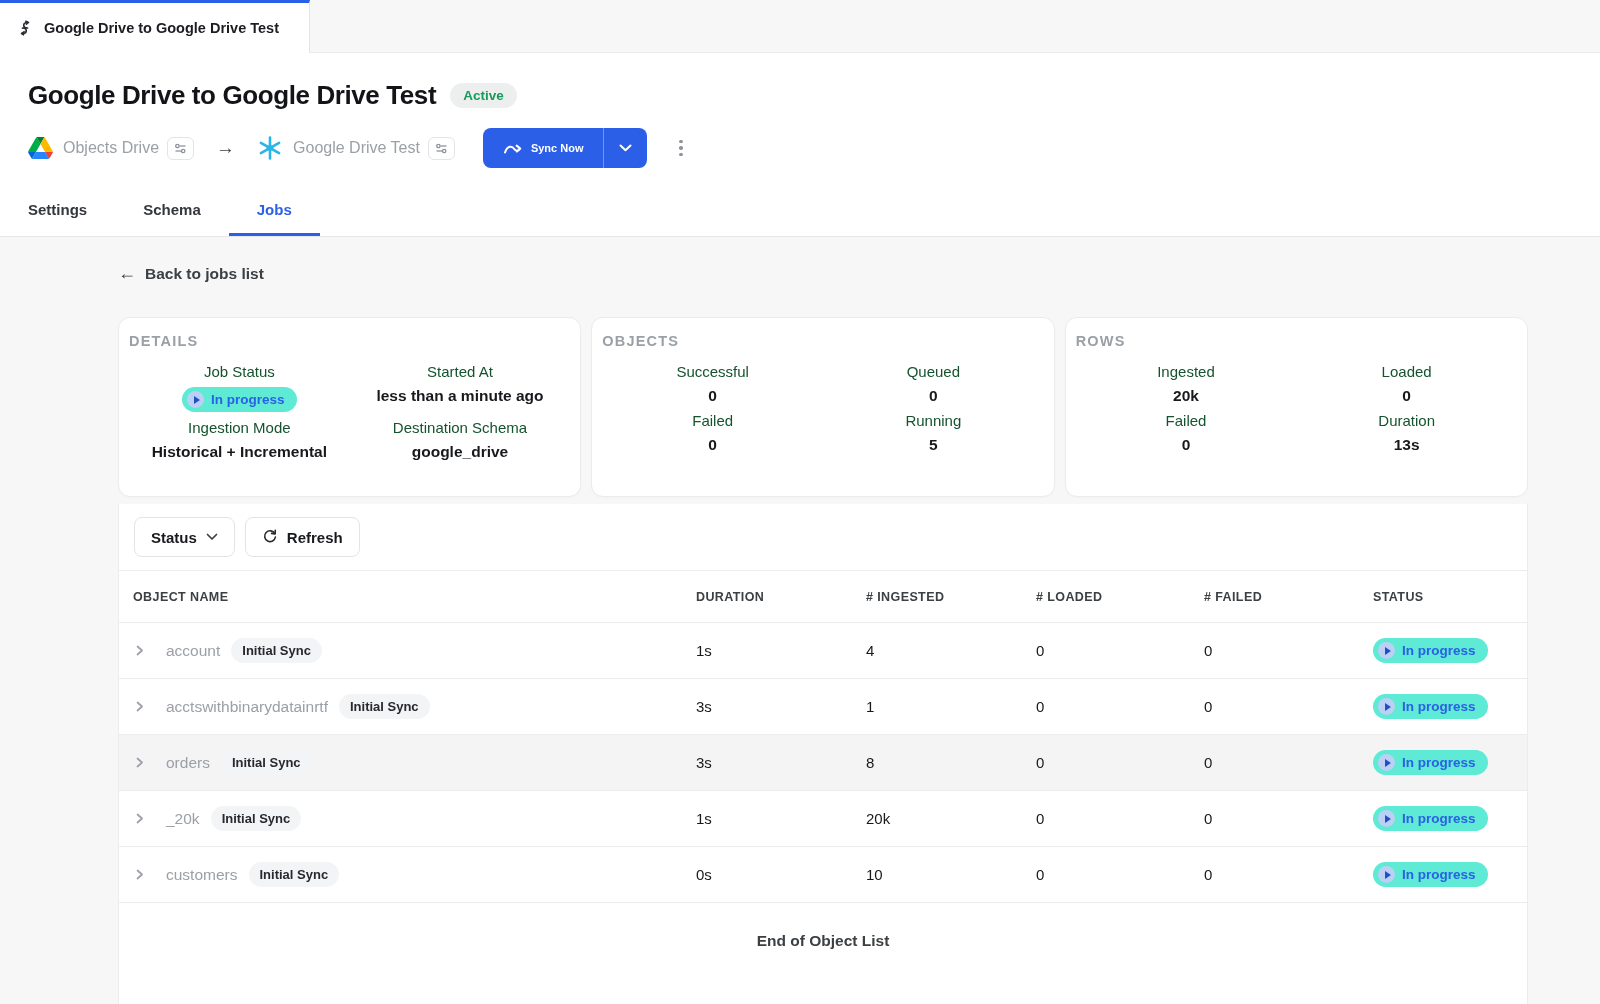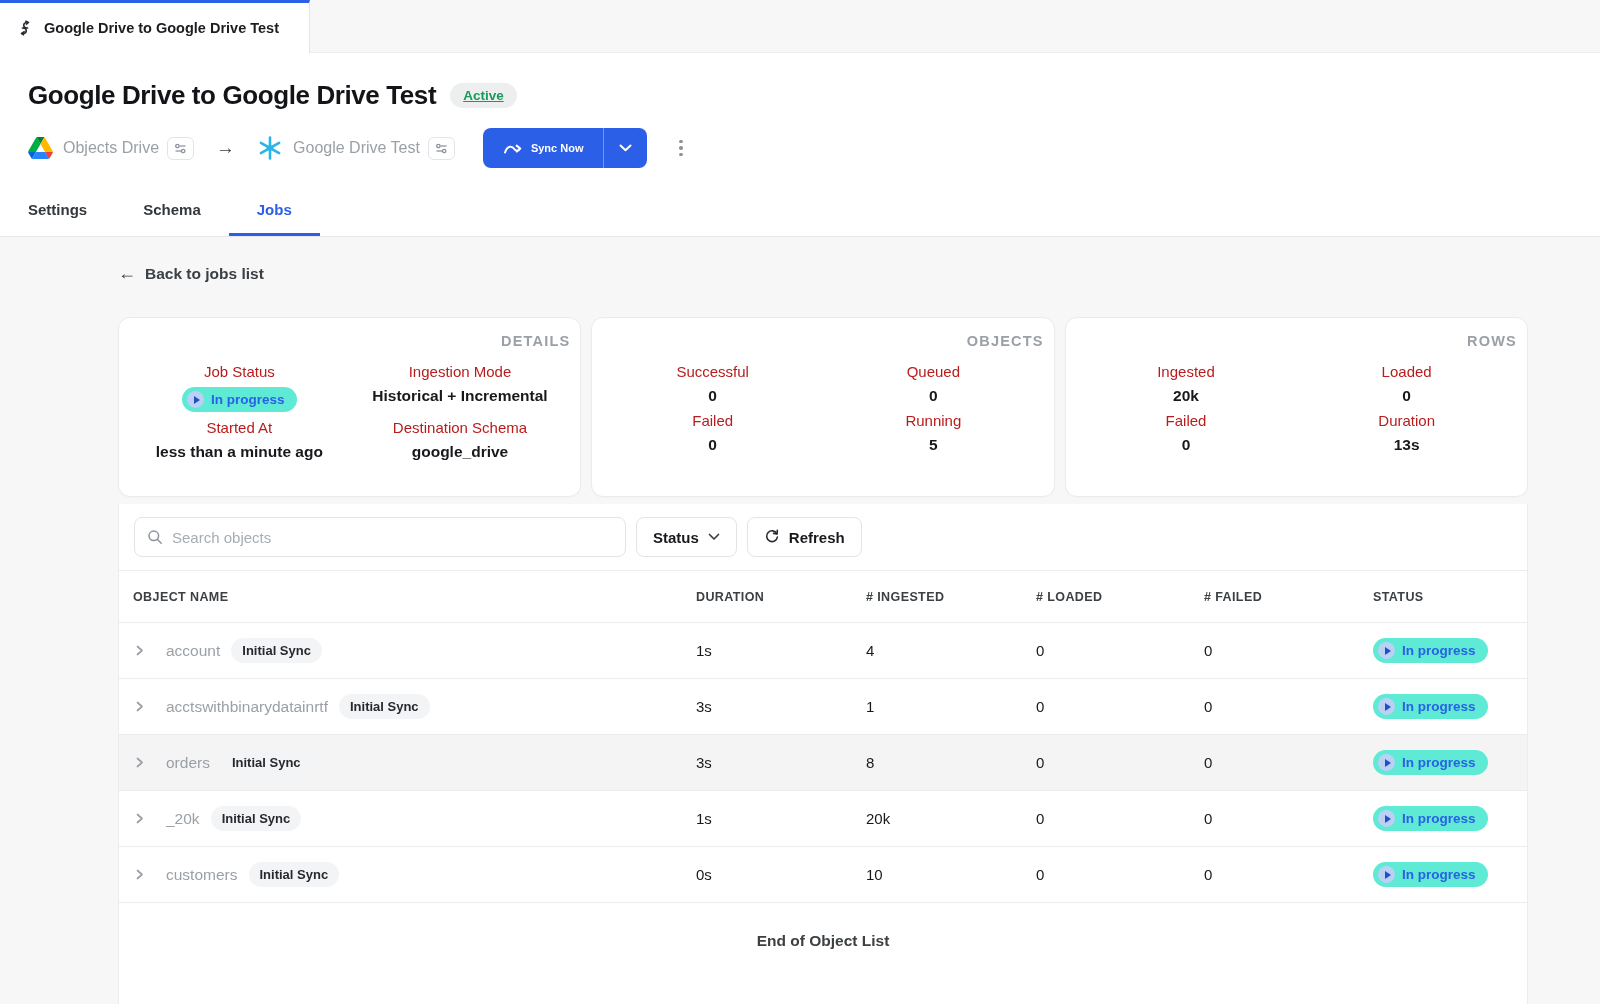--- a/index.html
+++ b/index.html
@@ -12,21 +12,21 @@
     border-right:1px solid #e4e4e6; display:flex; align-items:center; gap:11px;
     padding-left:17px; }
   .browser-tab .tab-label { font-size:14.5px; font-weight:700; color:#1b1d21; }
   .tabstrip-filler { flex:1; border-bottom:1px solid #ececee; }
 
   
   .page-header { background:#fff; padding:27px 0 0 28px; height:132px; }
   .title-row { display:flex; align-items:center; gap:14px; }
   .page-title { font-size:26px; font-weight:800; letter-spacing:-0.4px; color:#121417; }
   .active-badge { background:#edefef; color:#189a5a; font-size:13.5px; font-weight:700;
-    padding:5px 13px; border-radius:15px;text-decoration:underline; }
+    padding:5px 13px; border-radius:15px; }
   .connector-row { display:flex; align-items:center; margin-top:17px; height:40px; }
   .conn-name { color:#9aa0a6; font-size:16px; margin:0 8px 0 10px; }
   .mini-btn { width:27px; height:23px; border:1px solid #e2e4e8; border-radius:6px;
     background:#fff; display:inline-flex; align-items:center; justify-content:center; }
   .flow-arrow { color:#3c4043; font-size:19px; margin:0 22px; }
   .sync-split { display:flex; margin-left:28px; height:40px; border-radius:8px;
     overflow:hidden; background:#2c5fe8; }
   .sync-main { display:flex; align-items:center; gap:9px; padding:0 20px; border:none;
     background:transparent; color:#fff; font-size:11px; font-weight:700; cursor:pointer;
     font-family:inherit; }
@@ -43,25 +43,25 @@
 
   
   .content { background:#f7f7f8; height:767px; display:flex; flex-direction:column; }
   .back-row { margin:26px 0 0 118px; display:flex; align-items:center; gap:9px;
     color:#3c4043; font-size:15.5px; font-weight:600; cursor:pointer; width:max-content; }
   .back-row .arr { font-size:18px; font-weight:400; }
 
   .cards-row { display:flex; gap:10px; margin:33px 72px 0 118px; }
   .card { flex:1; background:#fff; border:1px solid #ebebed; border-radius:12px;
     height:180px; padding:15px 10px; box-shadow:0 1px 2px rgba(0,0,0,.02); }
-  .card-title { text-align:right; color:#9aa0a6; font-size:14.5px; font-weight:600;
+  .card-title { text-align:left; color:#9aa0a6; font-size:14.5px; font-weight:600;
     letter-spacing:1.2px; margin-bottom:14px; }
   .card-grid { display:grid; grid-template-columns:1fr 1fr; row-gap:7px; }
   .card-cell { text-align:center; }
-  .card-label { color:#b91c1c; font-size:15px; margin-bottom:7px; }
+  .card-label { color:#14532d; font-size:15px; margin-bottom:7px; }
   .card-value { color:#17191c; font-size:15.5px; font-weight:700; }
 
   .progress-pill { display:inline-flex; align-items:center; gap:7px; background:#5eead4;
     border-radius:15px; padding:4px 12px 4px 5px; color:#2c5fe8; font-size:13.5px; font-weight:700; }
   .progress-icon { width:17px; height:17px; border-radius:50%; background:#bcd0f6;
     display:inline-flex; align-items:center; justify-content:center; }
   .progress-icon .tri { width:0; height:0; border-left:6px solid #2050c8;
     border-top:4px solid transparent; border-bottom:4px solid transparent; margin-left:2px; }
 
   
@@ -209,26 +209,26 @@
           <div class="card-value">
             <span class="progress-pill">
               <span class="progress-icon">
                   <span class="tri"></span>
                 </span>
               <span>In progress</span>
             </span>
           </div>
         </div>
         <div class="card-cell">
+          <div class="card-label">Started At</div>
+          <div class="card-value">less than a minute ago</div>
+        </div>
+        <div class="card-cell">
           <div class="card-label">Ingestion Mode</div>
           <div class="card-value">Historical + Incremental</div>
-        </div>
-        <div class="card-cell">
-          <div class="card-label">Started At</div>
-          <div class="card-value">less than a minute ago</div>
         </div>
         <div class="card-cell">
           <div class="card-label">Destination Schema</div>
           <div class="card-value">google_drive</div>
         </div>
       </div>
     </div>
 
     <div class="card">
       <div class="card-title">OBJECTS</div>
@@ -271,29 +271,20 @@
           <div class="card-label">Duration</div>
           <div class="card-value">13s</div>
         </div>
       </div>
     </div>
   </div>
 
   <div class="sheet">
 
     <div class="toolbar">
-      <div class="search-box">
-        <span>
-          <svg width="16" height="16" viewBox="0 0 16 16">
-            <circle cx="6.8" cy="6.8" r="4.8" fill="none" stroke="#8e939b" stroke-width="1.5"></circle>
-            <line x1="10.5" y1="10.5" x2="14.2" y2="14.2" stroke="#8e939b" stroke-width="1.5" stroke-linecap="round"></line>
-          </svg>
-        </span>
-        <input type="text" placeholder="Search objects" style="">
-      </div>
       <button class="tool-btn">
         <span>Status</span>
         <span>
           <svg width="12" height="8" viewBox="0 0 12 8">
             <path d="M1.5 1.5 L6 6 L10.5 1.5" fill="none" stroke="#3c4043" stroke-width="1.7" stroke-linecap="round" stroke-linejoin="round"></path>
           </svg>
         </span>
       </button>
       <button class="tool-btn">
         <span>

